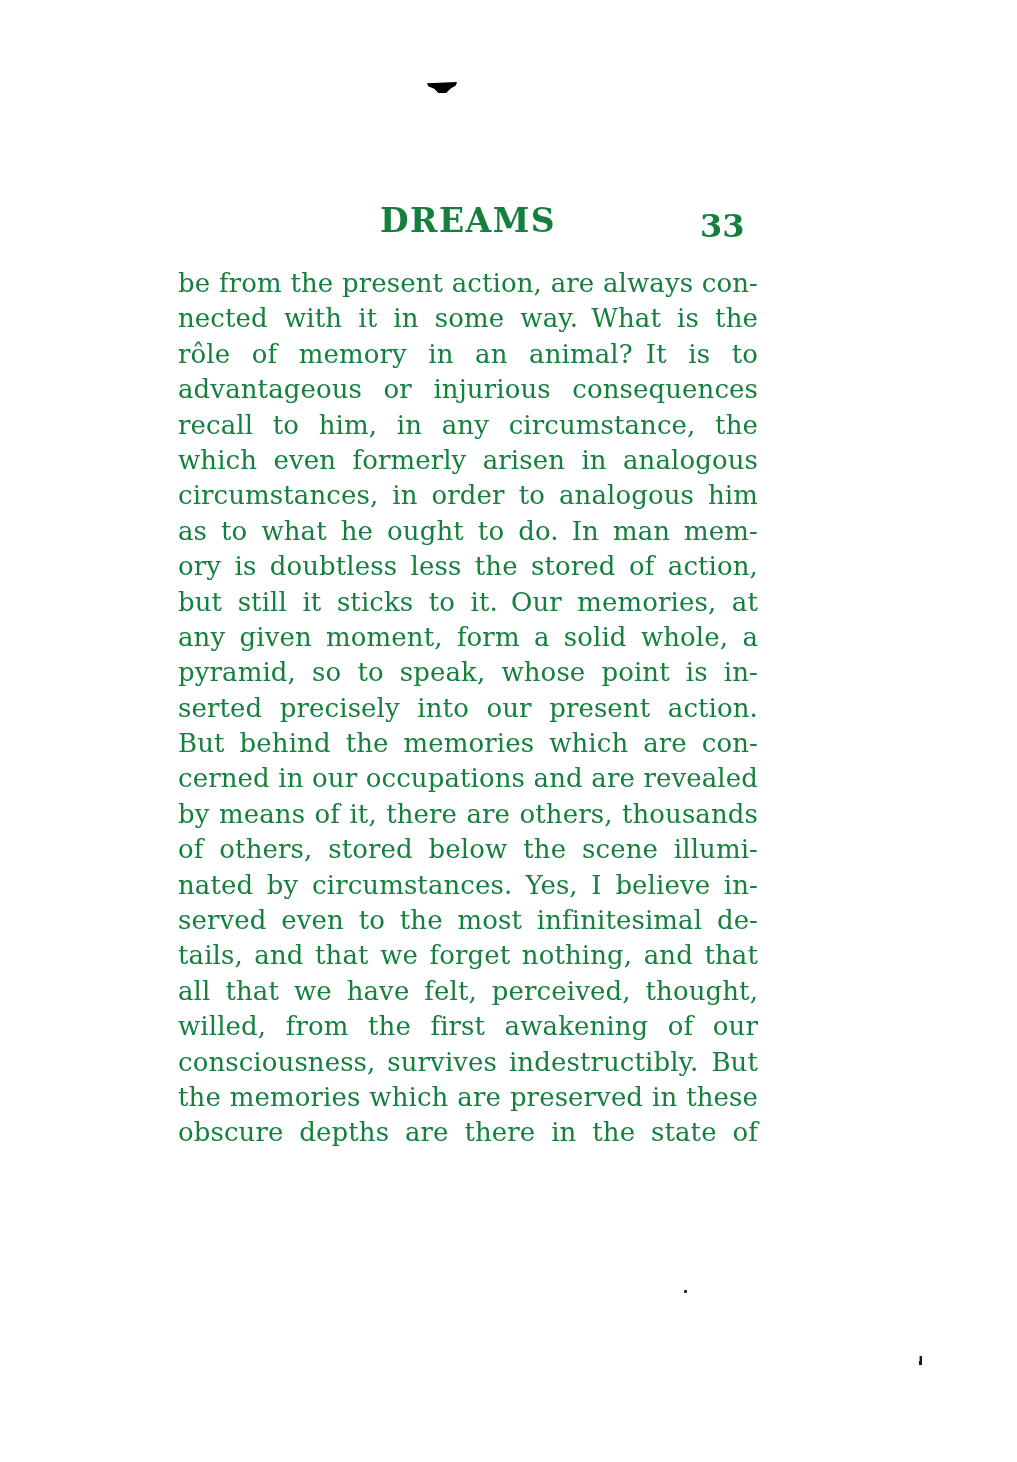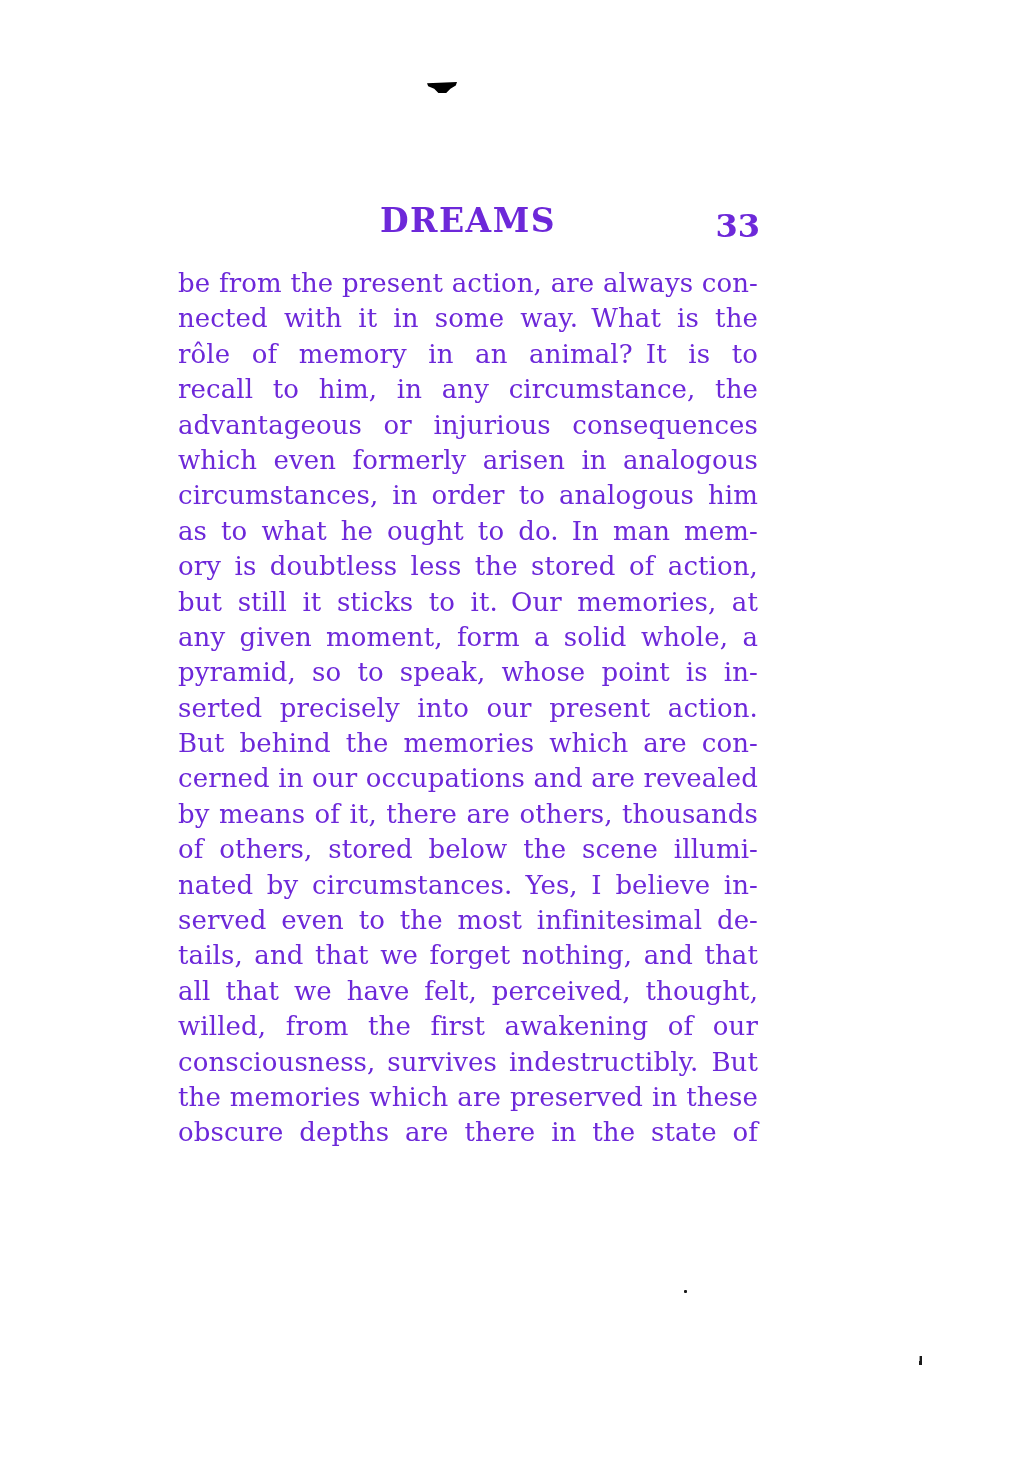--- a/index.html
+++ b/index.html
@@ -7,21 +7,21 @@
     padding: 0;
     background: #ffffff;
   }
   .page {
     position: relative;
     width: 1017px;
     height: 1462px;
     background: #ffffff;
     overflow: hidden;
     font-family: "DejaVu Serif", "Liberation Serif", serif;
-    color: #6d28d9;
+    color: #15803d;
   }
   
   .ink-blot {
     position: absolute;
     left: 427px;
     top: 82px;
     width: 30px;
     height: 11px;
     background: #000;
     clip-path: polygon(0% 12%, 100% 0%, 96% 32%, 78% 62%, 64% 100%, 38% 100%, 24% 62%, 4% 38%);
@@ -35,21 +35,20 @@
     font-size: 33px;
     font-weight: bold;
     letter-spacing: 1.5px;
     white-space: nowrap;
   }
   .page-number {
     position: absolute;
     left: 700px;
     top: 207px;
     width: 60px;
-    text-align: right;
     font-size: 32px;
     font-weight: bold;
   }
   .body-text {
     position: absolute;
     left: 178px;
     top: 266px;
     width: 580px;
     font-size: 26px;
     font-weight: normal;
@@ -85,22 +84,22 @@
 <body>
 
 <div class="page">
   <div class="ink-blot"></div>
   <div class="header-title">DREAMS</div>
   <div class="page-number">33</div>
   <div class="body-text" id="body-text">
       <div class="line">be from the present action, are always con-</div>
       <div class="line">nected with it in some way. What is the</div>
       <div class="line">rôle of memory in an animal? It is to</div>
+      <div class="line">advantageous or injurious consequences</div>
       <div class="line">recall to him, in any circumstance, the</div>
-      <div class="line">advantageous or injurious consequences</div>
       <div class="line">which even formerly arisen in analogous</div>
       <div class="line">circumstances, in order to analogous him</div>
       <div class="line">as to what he ought to do. In man mem-</div>
       <div class="line">ory is doubtless less the stored of action,</div>
       <div class="line">but still it sticks to it. Our memories, at</div>
       <div class="line">any given moment, form a solid whole, a</div>
       <div class="line">pyramid, so to speak, whose point is in-</div>
       <div class="line">serted precisely into our present action.</div>
       <div class="line">But behind the memories which are con-</div>
       <div class="line">cerned in our occupations and are revealed</div>

